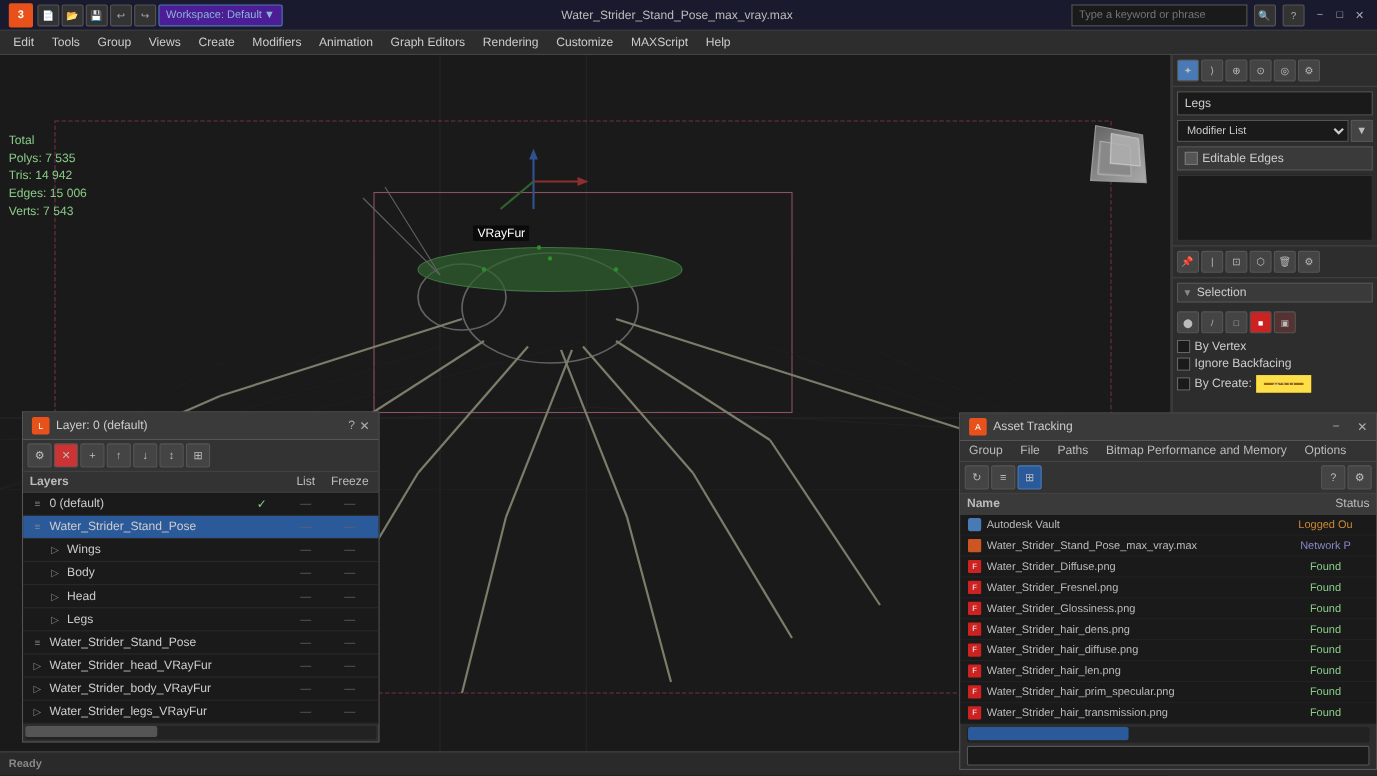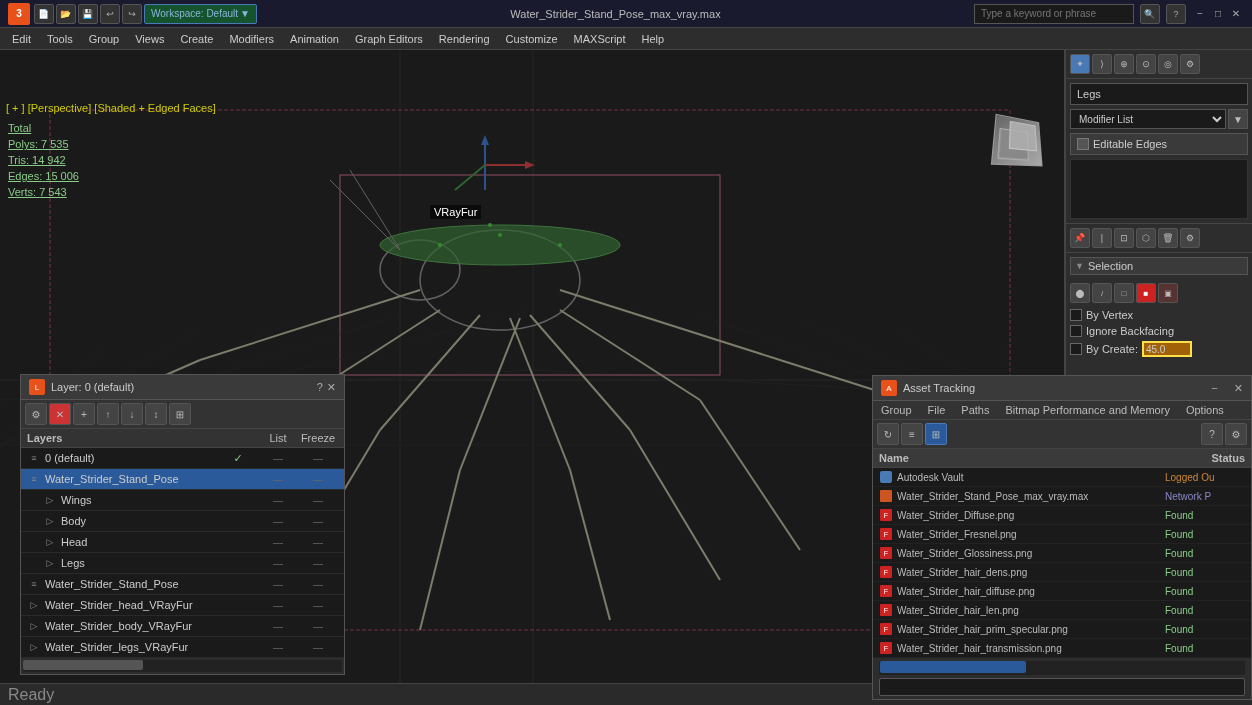--- a/index.html
+++ b/index.html
@@ -4,35 +4,35 @@
   <style>
     * { margin: 0; padding: 0; box-sizing: border-box; }
     body { width: 1252px; height: 705px; background: #2a2a2a; font-family: 'Segoe UI', Arial, sans-serif; font-size: 11px; color: #ccc; overflow: hidden; position: relative; }
 
     
     #title-bar { width: 100%; height: 28px; background: #1a1a2e; display: flex; align-items: center; justify-content: space-between; padding: 0 8px; border-bottom: 1px solid #444; }
     #title-bar .left { display: flex; align-items: center; gap: 4px; }
     #title-bar .logo { width: 22px; height: 22px; background: #e8521a; border-radius: 2px; display: flex; align-items: center; justify-content: center; color: white; font-weight: bold; font-size: 10px; }
     #title-bar .toolbar-icons { display: flex; gap: 2px; align-items: center; }
     #title-bar .tb-btn { width: 20px; height: 20px; background: #333; border: 1px solid #555; border-radius: 2px; display: flex; align-items: center; justify-content: center; cursor: pointer; color: #aaa; font-size: 9px; }
-    #title-bar .workspace-btn { background: #14532d; border: 1px solid #4a7ab5; color: #8ab4d8; padding: 0 6px; height: 20px; font-size: 10px; display: flex; align-items: center; gap: 2px; cursor: pointer; border-radius: 2px; }
+    #title-bar .workspace-btn { background: #4c1d95; border: 1px solid #4a7ab5; color: #8ab4d8; padding: 0 6px; height: 20px; font-size: 10px; display: flex; align-items: center; gap: 2px; cursor: pointer; border-radius: 2px; }
     #title-bar .file-title { flex: 1; text-align: center; color: #bbb; font-size: 11px; }
     #title-bar .search-box { background: #1a1a1a; border: 1px solid #555; color: #aaa; padding: 2px 6px; width: 160px; font-size: 10px; height: 20px; }
     #title-bar .win-btns { display: flex; gap: 2px; }
     #title-bar .win-btn { width: 16px; height: 16px; display: flex; align-items: center; justify-content: center; cursor: pointer; font-size: 10px; color: #aaa; }
 
     
     #menu-bar { width: 100%; height: 22px; background: #2d2d2d; display: flex; align-items: center; padding: 0 4px; border-bottom: 1px solid #444; }
     .menu-item { padding: 2px 8px; cursor: pointer; color: #ccc; font-size: 11px; border-radius: 2px; }
 
     
     #viewport-label { position: absolute; top: 50px; left: 0; color: #cccc00; font-size: 11px; padding: 2px 6px; z-index: 10; }
 
     
-    #stats { position: absolute; top: 70px; left: 8px; color: #88cc88; font-size: 11px; z-index: 10; line-height: 16px; text-decoration: underline; }
+    #stats { position: absolute; top: 70px; left: 8px; color: #88cc88; font-size: 11px; z-index: 10; line-height: 16px; }
     #stats .stat-label { color: #88cc88; }
     #stats .stat-value { color: #88cc88; }
 
     
     #viewport { position: absolute; top: 50px; left: 0; width: 1065px; height: 655px; background: #1a1a1a; overflow: hidden; border-right: 1px solid #444; }
 
     
     .grid-svg { position: absolute; top: 0; left: 0; width: 100%; height: 100%; opacity: 0.5; }
 
     
@@ -61,21 +61,21 @@
     #selection-header { display: flex; align-items: center; gap: 4px; padding: 2px 4px; background: #3a3a3a; border: 1px solid #555; margin-bottom: 4px; cursor: pointer; }
     #selection-header .arrow { color: #888; font-size: 9px; }
     #selection-tools { display: flex; gap: 2px; padding: 4px 0; }
     .sel-btn { width: 20px; height: 20px; background: #444; border: 1px solid #555; border-radius: 2px; display: flex; align-items: center; justify-content: center; cursor: pointer; color: #bbb; font-size: 9px; }
     .sel-btn.red { background: #cc2222; color: white; }
     .sel-btn.gray-red { background: #553333; }
     #by-vertex-row { display: flex; gap: 4px; padding: 2px 0; }
     #ignore-row { display: flex; align-items: center; gap: 4px; padding: 2px 0; }
     #by-angle-row { display: flex; align-items: center; gap: 4px; padding: 2px 0; }
     .checkbox { width: 12px; height: 12px; background: #1a1a1a; border: 1px solid #666; display: inline-block; }
-    .angle-input { width: 50px; height: 16px; background: #a16207; border: 2px solid #fde047; color: #ccc; font-size: 10px; padding: 0 2px; }
+    .angle-input { width: 50px; height: 16px; background: #a16207; border: 7px solid #fde047; color: #ccc; font-size: 10px; padding: 0 2px; text-align: center; }
 
     
     #layer-dialog { position: absolute; bottom: 30px; left: 20px; width: 325px; background: #2d2d2d; border: 1px solid #555; z-index: 100; }
     #layer-titlebar { background: #3a3a3a; padding: 4px 8px; display: flex; align-items: center; justify-content: space-between; border-bottom: 1px solid #555; cursor: move; }
     #layer-titlebar .left-info { display: flex; align-items: center; gap: 6px; }
     #layer-titlebar .layer-icon { width: 16px; height: 16px; background: #e8521a; border-radius: 2px; display: flex; align-items: center; justify-content: center; font-size: 8px; color: white; }
     #layer-titlebar .layer-title { color: #ccc; font-size: 11px; }
     #layer-titlebar .title-btns { display: flex; gap: 4px; align-items: center; }
     #layer-titlebar .q-btn { color: #aaa; cursor: pointer; font-size: 11px; }
     #layer-titlebar .x-btn { color: #aaa; cursor: pointer; font-size: 11px; }
@@ -106,27 +106,27 @@
     #asset-titlebar .title-btns { display: flex; gap: 4px; align-items: center; }
     #asset-menu { display: flex; gap: 0; border-bottom: 1px solid #444; background: #333; }
     .am-item { padding: 3px 8px; cursor: pointer; color: #bbb; font-size: 11px; }
     #asset-toolbar { display: flex; gap: 2px; padding: 3px 4px; border-bottom: 1px solid #444; background: #333; align-items: center; justify-content: space-between; }
     #asset-toolbar .left-tools { display: flex; gap: 2px; }
     #asset-toolbar .right-tools { display: flex; gap: 2px; }
     .at-btn { width: 22px; height: 22px; background: #444; border: 1px solid #555; border-radius: 2px; display: flex; align-items: center; justify-content: center; cursor: pointer; color: #bbb; font-size: 10px; }
     .at-btn.active { background: #2a5a9a; border-color: #4a7ab5; }
     #asset-table-header { display: flex; align-items: center; padding: 3px 6px; background: #3a3a3a; border-bottom: 1px solid #444; }
     #asset-table-header .col-name { flex: 1; color: #bbb; font-size: 11px; font-weight: bold; }
-    #asset-table-header .col-status { width: 80px; text-align: right; color: #bbb; font-size: 11px; font-weight: bold; }
+    #asset-table-header .col-status { width: 80px; text-align: right; color: #bbb; font-size: 11px; font-weight: normal; }
     #asset-table { background: #1a1a1a; max-height: 220px; overflow-y: hidden; }
     .asset-row { display: flex; align-items: center; padding: 2px 6px; border-bottom: 1px solid #222; }
     .asset-row.section { background: #2a2a2a; }
     .asset-row .row-icon { width: 14px; height: 14px; margin-right: 4px; display: flex; align-items: center; justify-content: center; }
     .asset-row .row-name { flex: 1; color: #bbb; font-size: 10px; overflow: hidden; text-overflow: ellipsis; white-space: nowrap; }
-    .asset-row .row-status { width: 80px; text-align: left; color: #88cc88; font-size: 10px; }
+    .asset-row .row-status { width: 80px; text-align: center; color: #88cc88; font-size: 10px; }
     .asset-row .row-status.logged { color: #cc8833; }
     .asset-row .row-status.network { color: #8888cc; }
     .icon-vault { width: 12px; height: 12px; background: #4a7ab5; border-radius: 2px; }
     .icon-max { width: 12px; height: 12px; background: #cc5522; border-radius: 1px; }
     .icon-folder { width: 12px; height: 12px; background: #8888cc; border-radius: 1px; }
     .icon-tex { width: 12px; height: 12px; background: #cc2222; border-radius: 1px; font-size: 7px; color: white; display: flex; align-items: center; justify-content: center; }
     #asset-progress { height: 14px; background: #222; margin: 3px 6px; border-radius: 2px; }
     #asset-progress-bar { height: 12px; background: #2a5a9a; width: 40%; margin: 1px; border-radius: 2px; }
     #asset-input { margin: 3px 6px; height: 18px; background: #1a1a1a; border: 1px solid #555; border-radius: 2px; }
 
@@ -256,21 +256,20 @@
 
     <line x1="485" y1="90" x2="485" y2="140" stroke="#4488ff" stroke-width="2"></line>
     <line x1="485" y1="115" x2="530" y2="115" stroke="#ff4444" stroke-width="2"></line>
     <line x1="485" y1="115" x2="455" y2="140" stroke="#44aa44" stroke-width="2"></line>
     <polygon points="485,85 481,95 489,95" fill="#4488ff"></polygon>
     <polygon points="535,115 525,111 525,119" fill="#ff4444"></polygon>
   </svg>
 
   <div id="vrayfur-label">VRayFur</div>
 
-  <div id="viewport-label">[ + ] [Perspective] [Shaded + Edged Faces]</div>
 
   <div id="stats">
     <div style="color:#88cc88">Total</div>
     <div>
       <span class="stat-label">Polys:</span>
       <span class="stat-value">7 535</span>
     </div>
     <div>
       <span class="stat-label">Tris:</span>
       <span class="stat-value">14 942</span>
@@ -584,14 +583,14 @@
         <div class="row-status found" style="color: rgb(136, 204, 136);">Found</div>
       </div>
     </div>
   <div id="asset-progress">
     <div id="asset-progress-bar"></div>
   </div>
   <div id="asset-input"></div>
 </div>
 
 <div id="status-bar">
-  <span style="color:#888;font-size:16px;">Ready</span>
+  <span style="color:#888;font-size:10px;font-weight:bold;">Ready</span>
 </div>
 
 </body></html>

